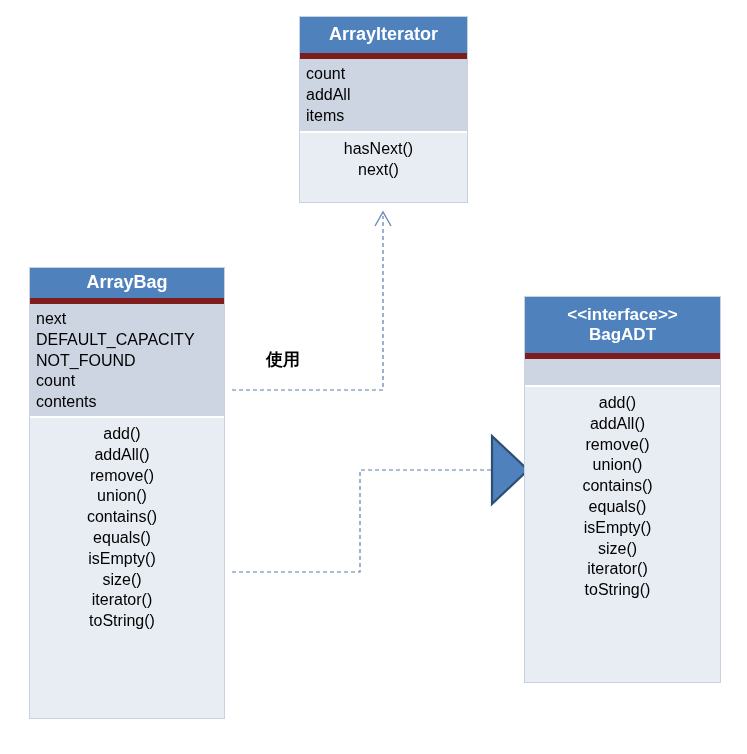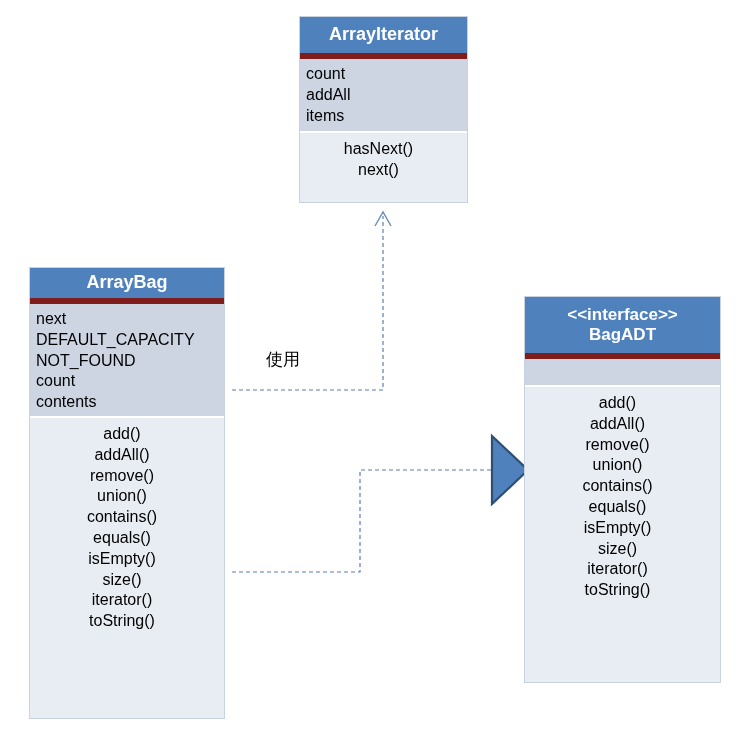--- a/index.html
+++ b/index.html
@@ -97,20 +97,21 @@
     top: 0;
     width: 747px;
     height: 754px;
     overflow: visible;
   }
   .conn-label {
     position: absolute;
     font-size: 17px;
     color: #000000;
     white-space: nowrap;
+    font-weight: bold;
   }
   #label-uses {
     left: 266px;
     top: 348px;
   }
 </style>
 </head>
 <body>
 
 <div id="canvas">

